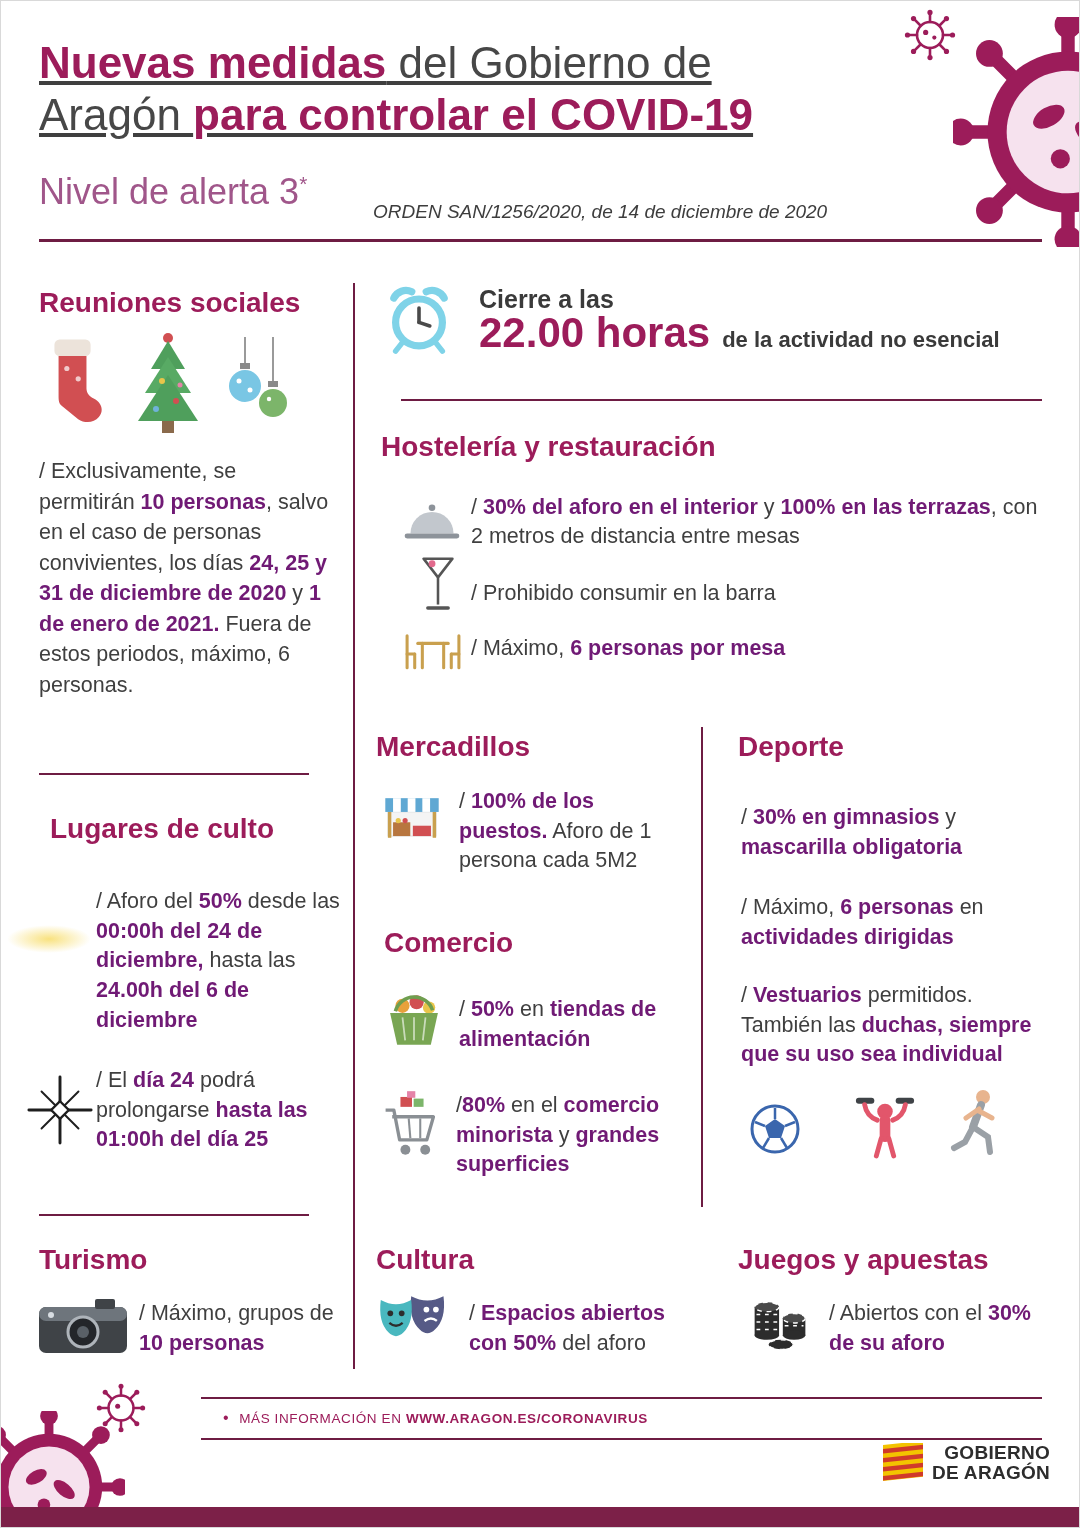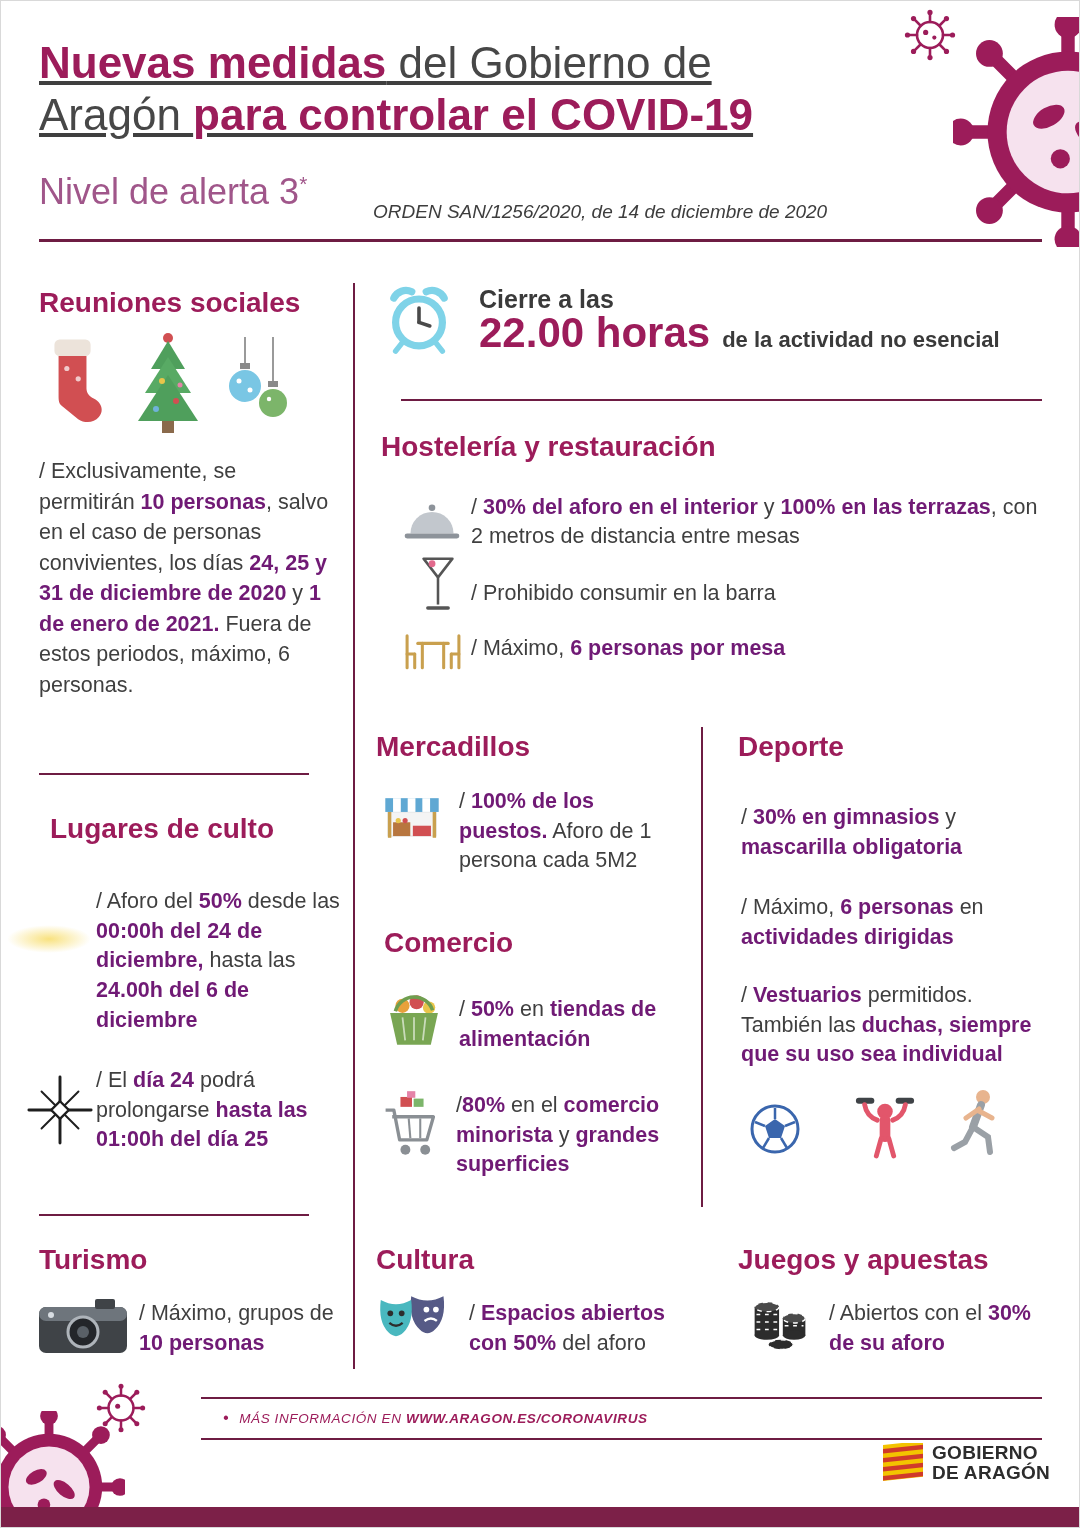--- a/index.html
+++ b/index.html
@@ -89,24 +89,24 @@
   .icon-soccer{left:748px;top:1102px;width:52px;height:52px;}
   .icon-weight{left:852px;top:1090px;width:64px;height:68px;}
   .icon-runner{left:948px;top:1088px;width:56px;height:70px;}
   
   .t-juegos{left:737px;top:1243px;}
   .icon-chips{left:748px;top:1292px;width:62px;height:58px;}
   .juegos-item1{left:828px;top:1298px;width:212px;}
   
   .hr-foot1{left:200px;top:1396px;width:841px;}
   .hr-foot2{left:200px;top:1437px;width:841px;}
-  .footer-info{left:222px;top:1408px;font-size:13.5px;letter-spacing:.6px;color:var(--accent);font-style:italic;}
+  .footer-info{left:222px;top:1408px;font-size:13.5px;letter-spacing:.6px;color:var(--accent);}
   .footer-info .bullet{font-size:16px;margin-right:10px;}
   .footer-info b{font-weight:700;}
-  .logo{left:882px;top:1442px;display:flex;align-items:center;gap:9px;}
+  .logo{left:882px;top:1442px;display:flex;align-items:center;gap:9px;text-align:right;}
   .logo-flag{width:40px;height:40px;}
   .logo-text{font-size:19px;font-weight:700;color:#2d2d2d;line-height:1.05;letter-spacing:.3px;}
   .bottom-bar{left:0;top:1506px;width:1080px;height:22px;background:var(--bar);}
   
   .virus-tr-small{left:903px;top:8px;width:52px;height:52px;}
   .virus-tr-big{left:952px;top:16px;width:230px;height:230px;}
   .virus-bl-small{left:95px;top:1382px;width:50px;height:50px;}
   .virus-bl-big{left:-28px;top:1410px;width:152px;height:152px;}
   svg{display:block;width:100%;height:100%;}
 </style>

